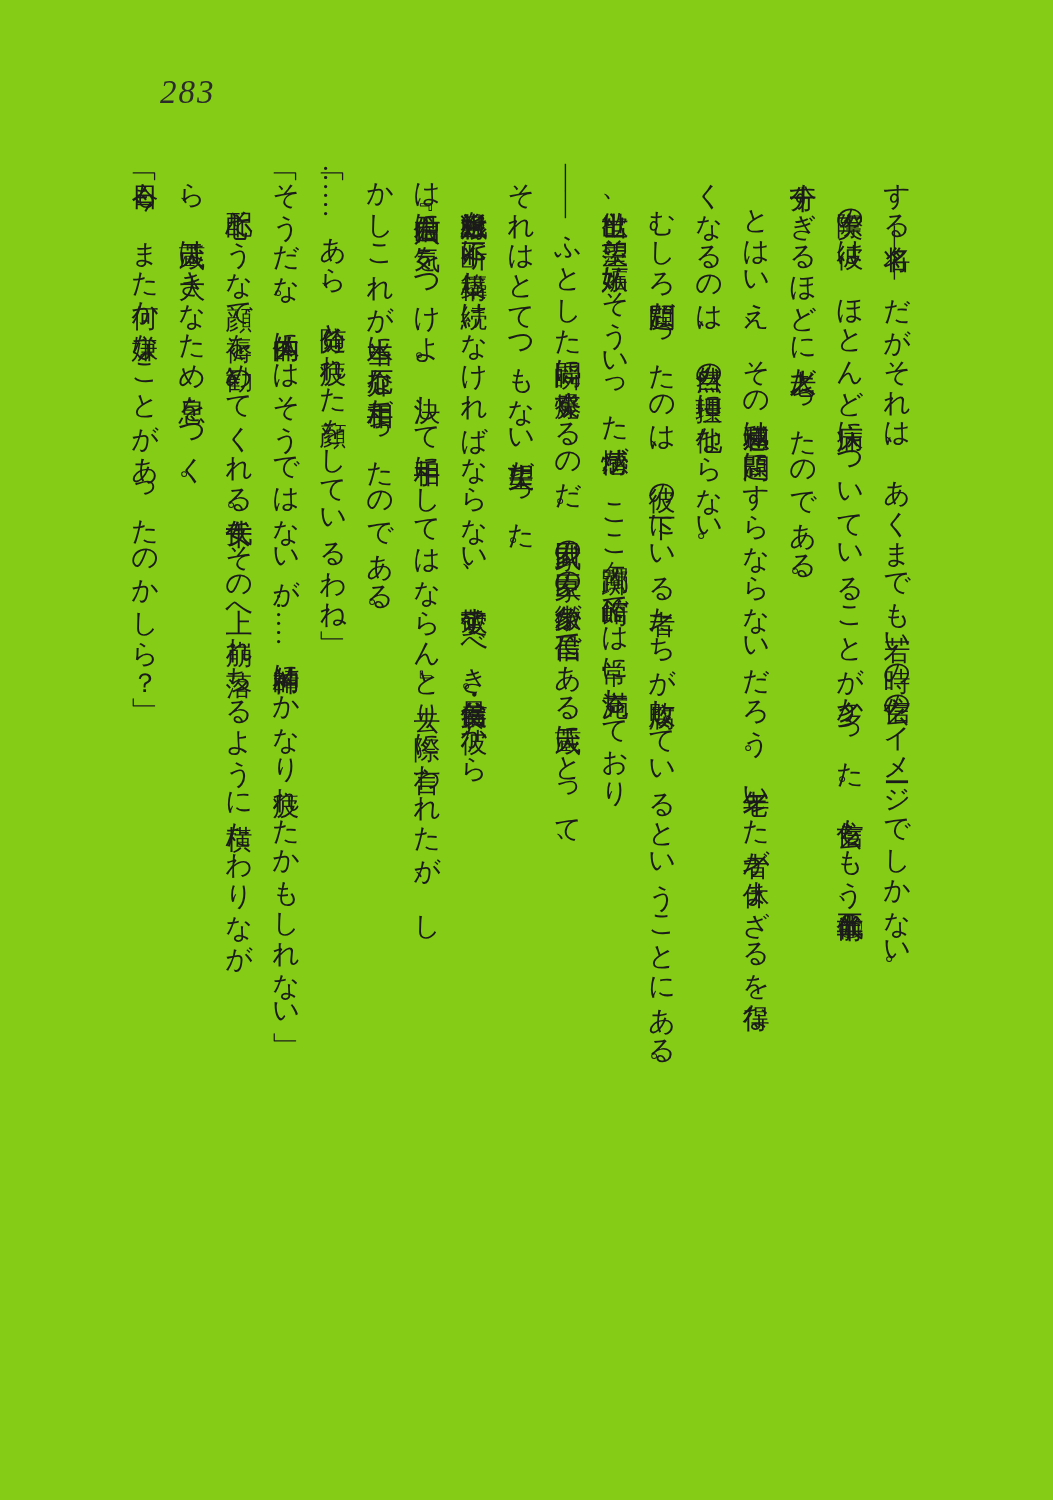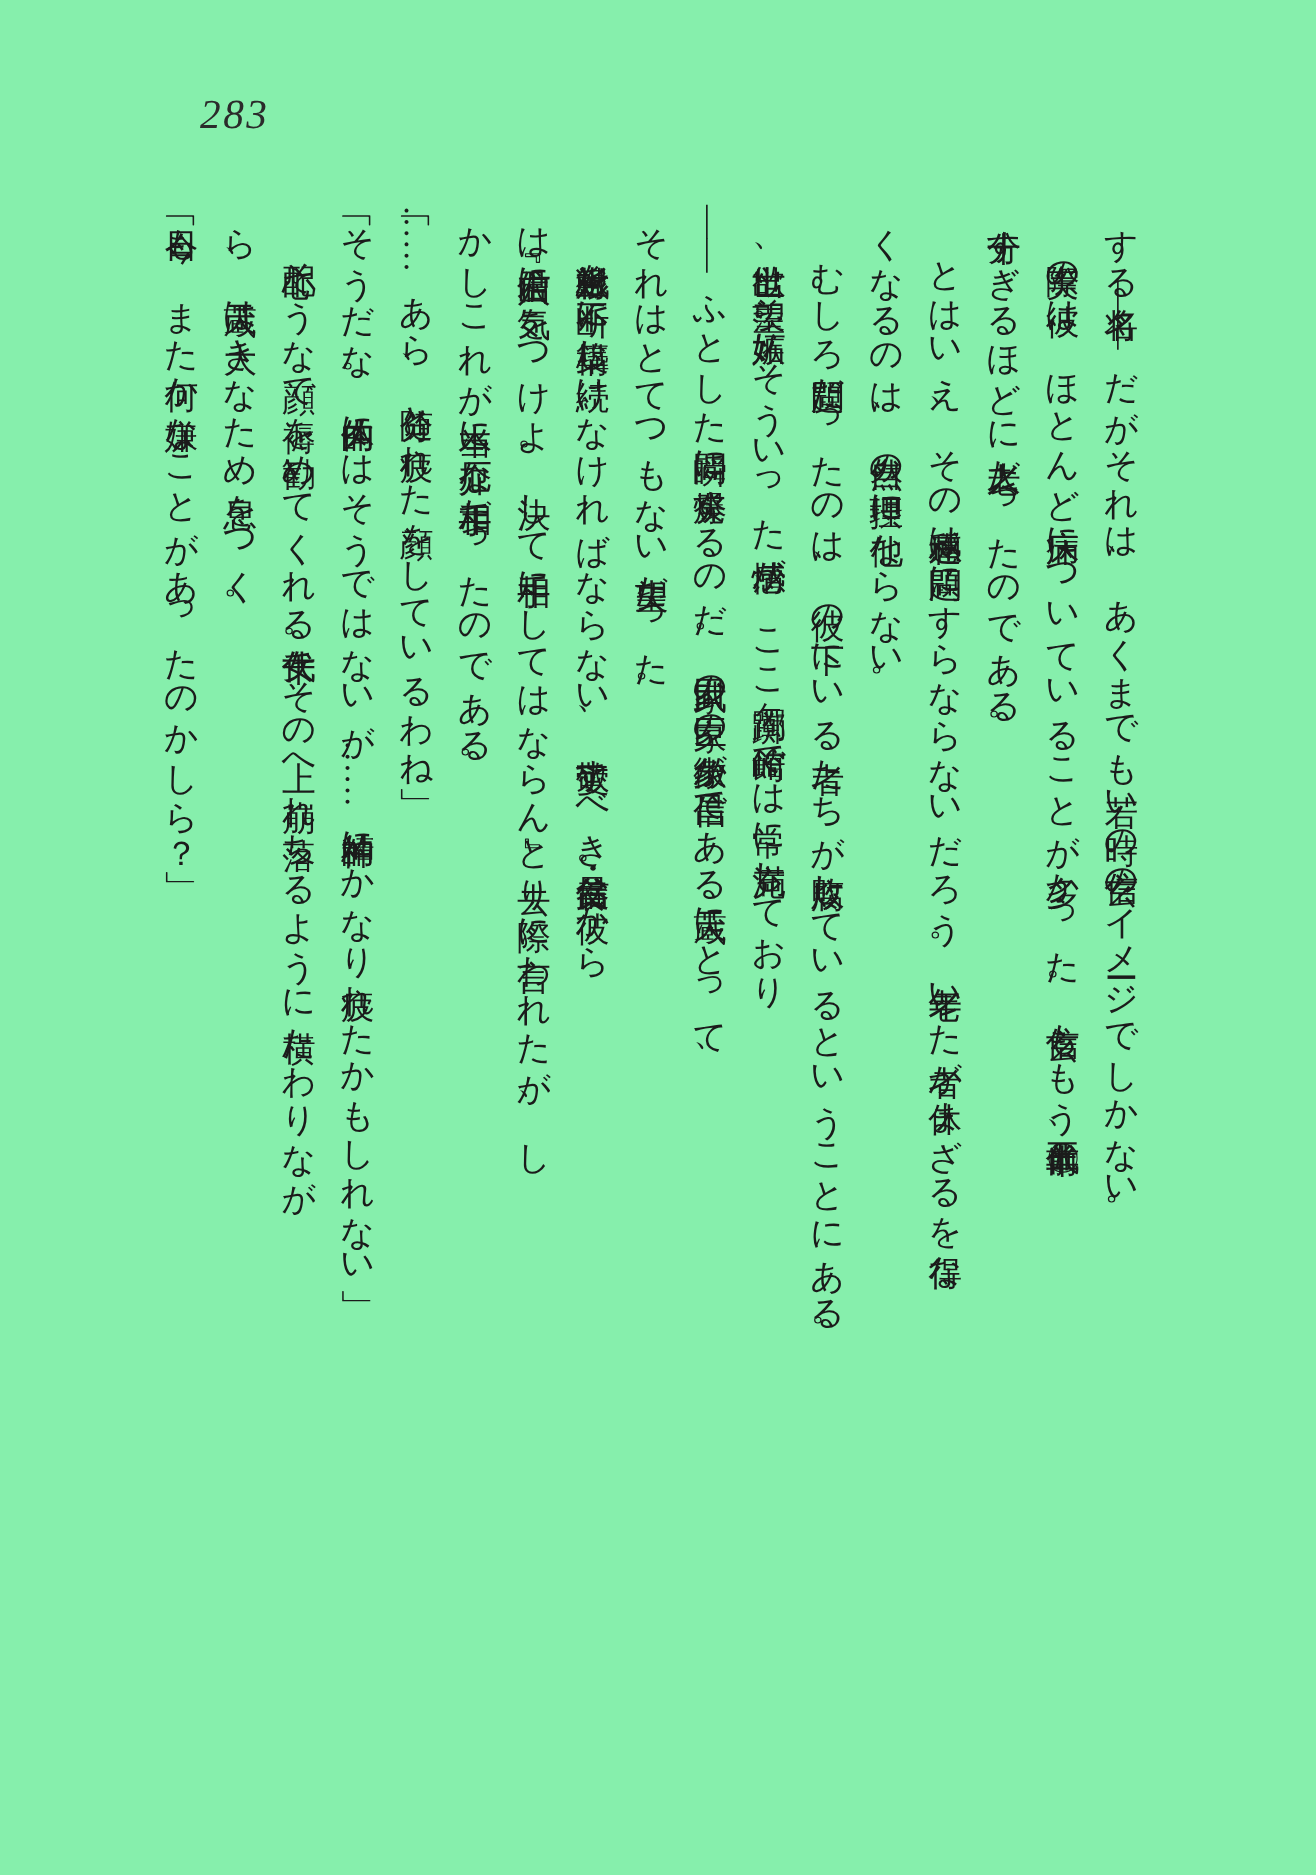--- a/index.html
+++ b/index.html
@@ -5,21 +5,21 @@
   html, body {
     margin: 0;
     padding: 0;
     background: #e8e8e8;
   }
   .book-page {
     position: relative;
     width: 1053px;
     height: 1500px;
     margin: 0 auto;
-    background: #86efac;
+    background: #84cc16;
     color: #1b1b1b;
     font-family: "Liberation Serif", "DejaVu Serif", serif;
     overflow: hidden;
   }
   .page-number {
     position: absolute;
     left: 160px;
     top: 74px;
     font-size: 33px;
     font-style: italic;

